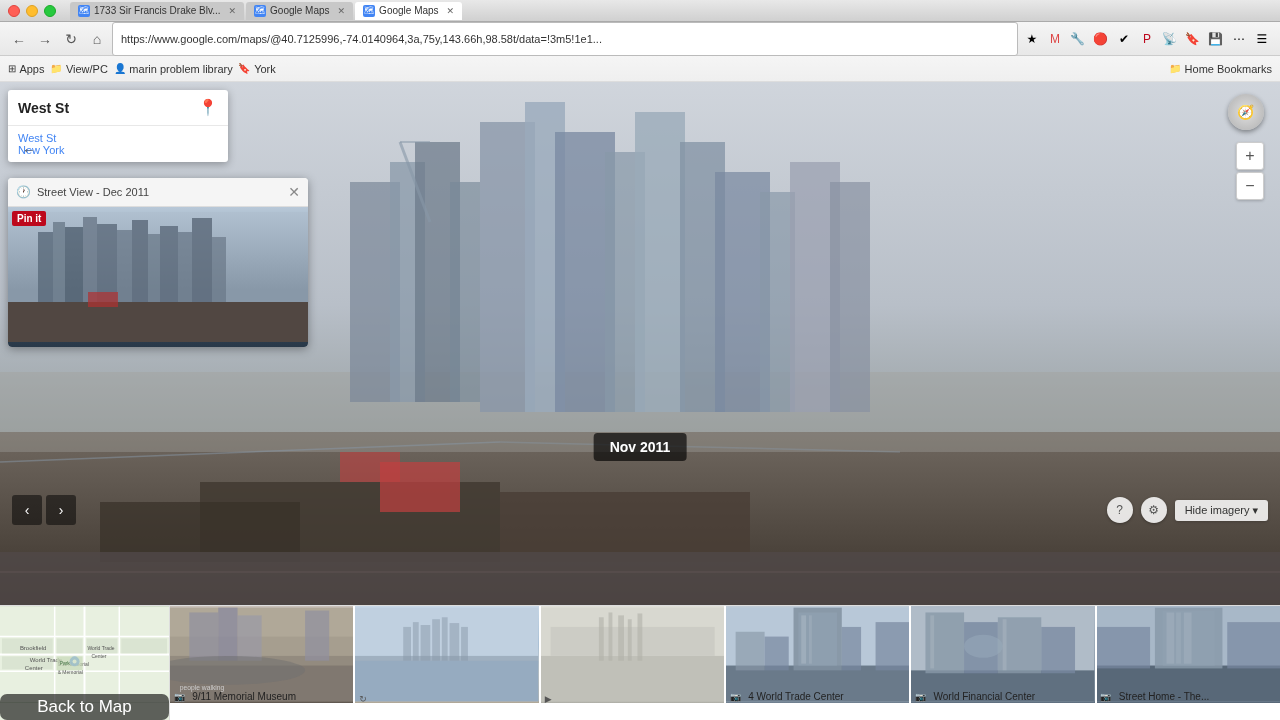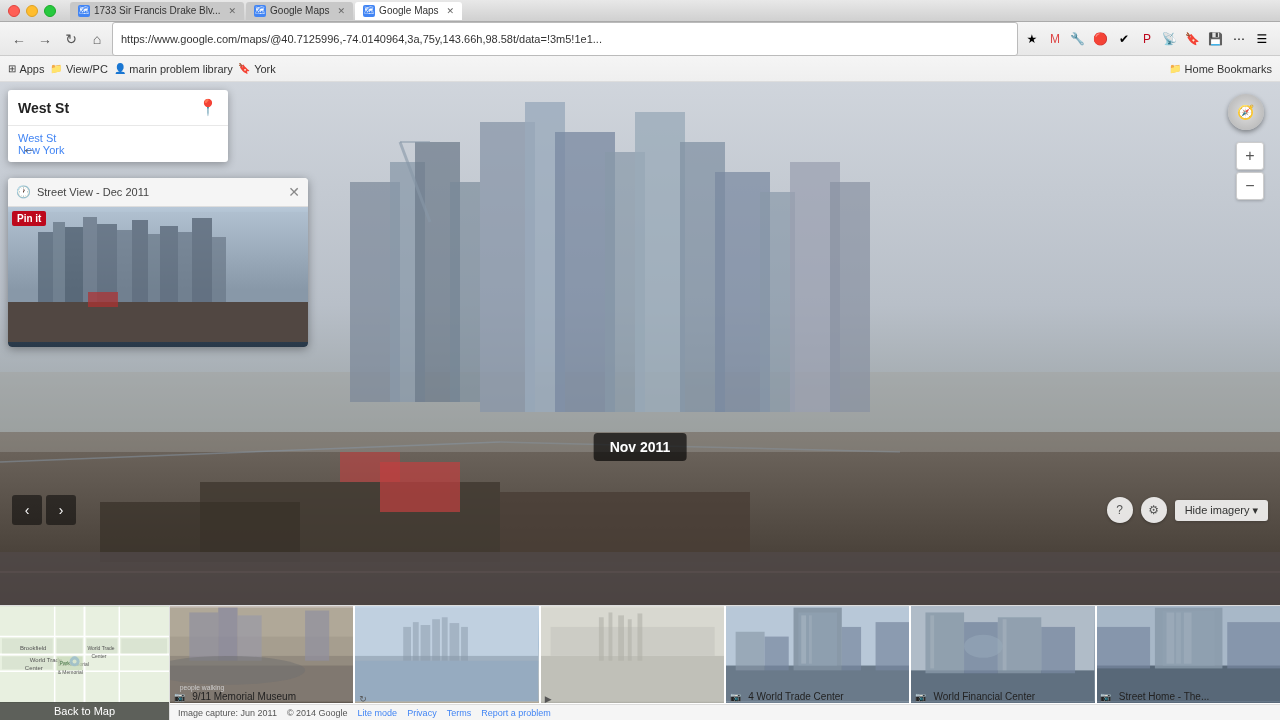--- a/index.html
+++ b/index.html
@@ -361,22 +361,23 @@
       position: relative;
     }
     .back-to-map {
       position: absolute;
       bottom: 0;
       left: 0; right: 0;
       background: rgba(0,0,0,0.6);
       color: white;
       text-align: center;
       padding: 3px;
-      font-size: 11px;
+      font-size: 17px;
       cursor: pointer;
+      border-radius: 7px;
     }
     .film-scroll {
       flex: 1;
       display: flex;
       overflow: hidden;
       gap: 2px;
     }
     .film-item {
       position: relative;
       flex: 1;
@@ -820,21 +821,13 @@
           <rect x="135" y="15" width="55" height="48" fill="#7888a0" opacity="0.7"></rect>
         </svg>
       </div>
       <div class="film-label">
         <span class="film-icon">📷</span>
         <span class="film-caption">Street Home - The...</span>
       </div>
     </div>
   </div>
 
-  <div class="bottom-footer">
-    <span>Image capture: Jun 2011</span>
-    <span>© 2014 Google</span>
-    <span style="cursor:pointer; color:#4285f4;">Lite mode</span>
-    <span style="cursor:pointer; color:#4285f4;">Privacy</span>
-    <span style="cursor:pointer; color:#4285f4;">Terms</span>
-    <span style="cursor:pointer; color:#4285f4;">Report a problem</span>
-  </div>
 </div>
 
 </body></html>

